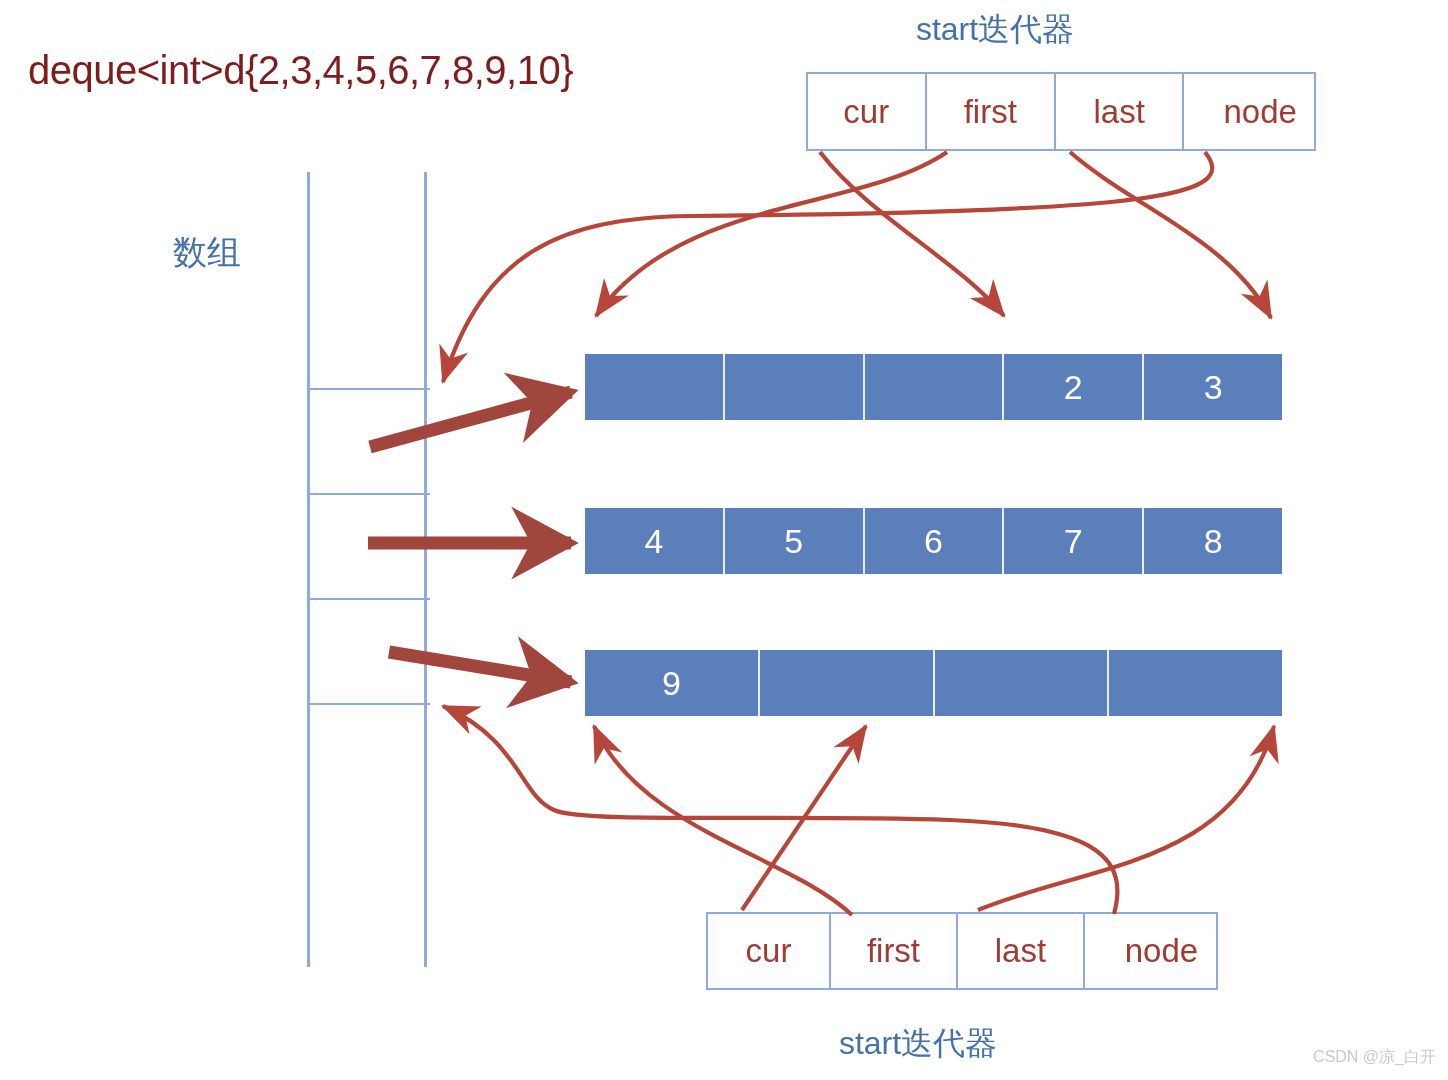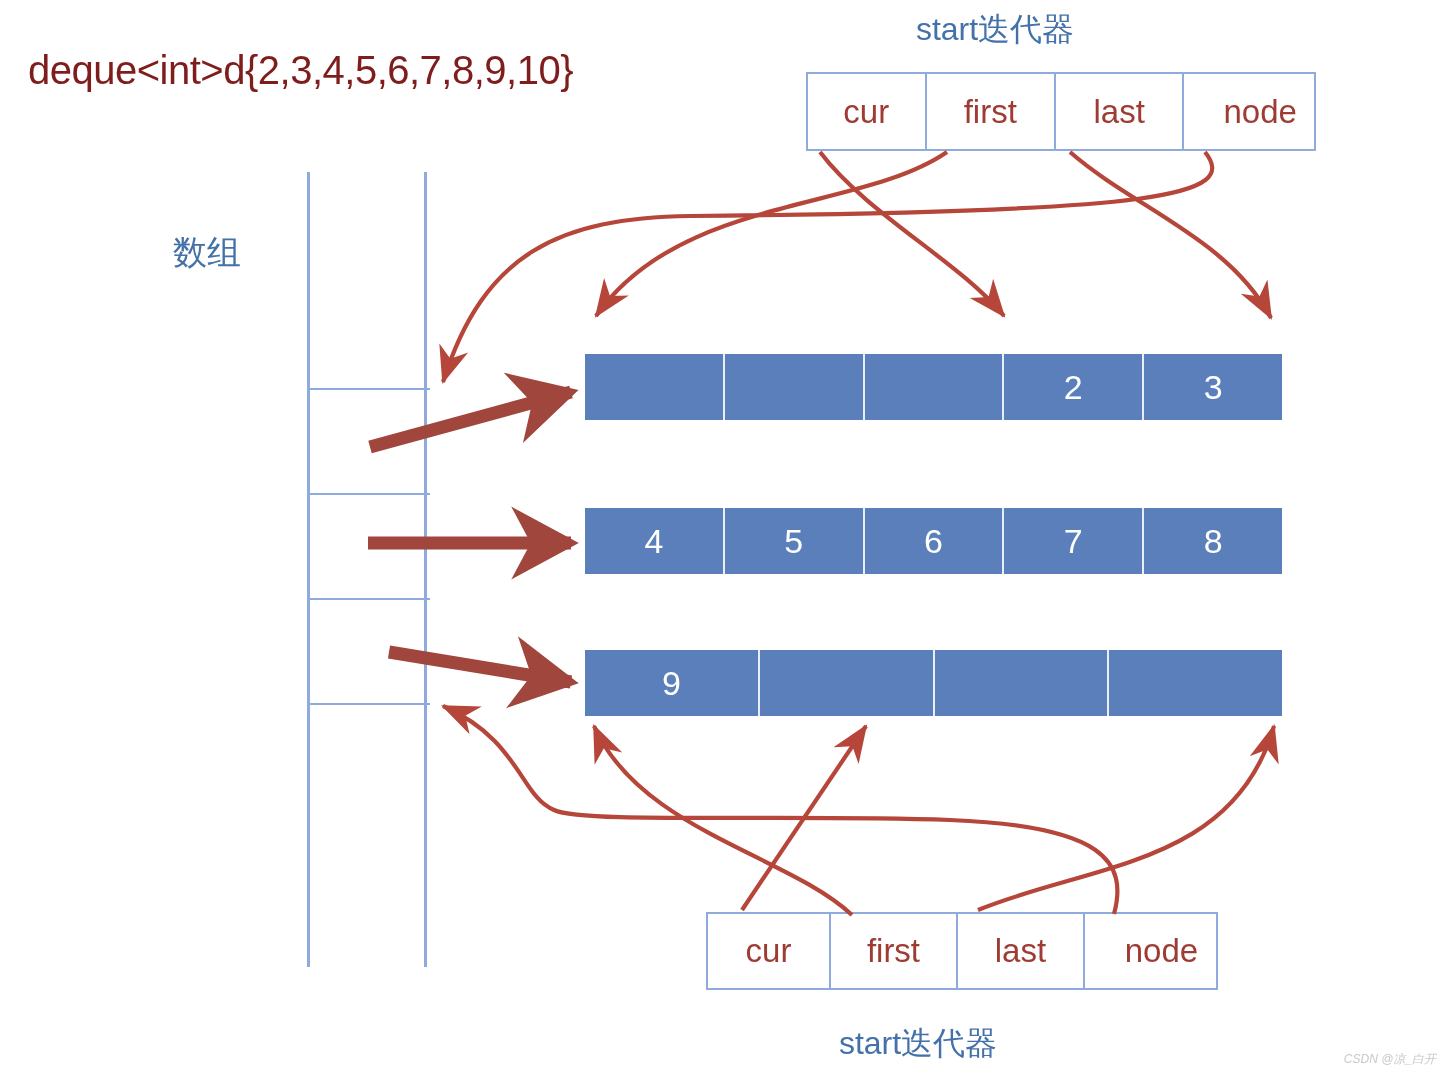--- a/index.html
+++ b/index.html
@@ -45,24 +45,23 @@
     left: 173px;
     top: 230px;
     font-size: 34px;
     color: #4472a8;
     white-space: nowrap;
   }
   .watermark {
     position: absolute;
     right: 12px;
     bottom: 12px;
-    font-size: 12px;
+    font-size: 16px;
     color: #c9c9c9;
     white-space: nowrap;
-    font-style: italic;
   }
   
   .iter-box {
     position: absolute;
     display: flex;
     border: 2px solid #8faadc;
     background: #ffffff;
     box-sizing: border-box;
     margin-left: 44px;
   }

